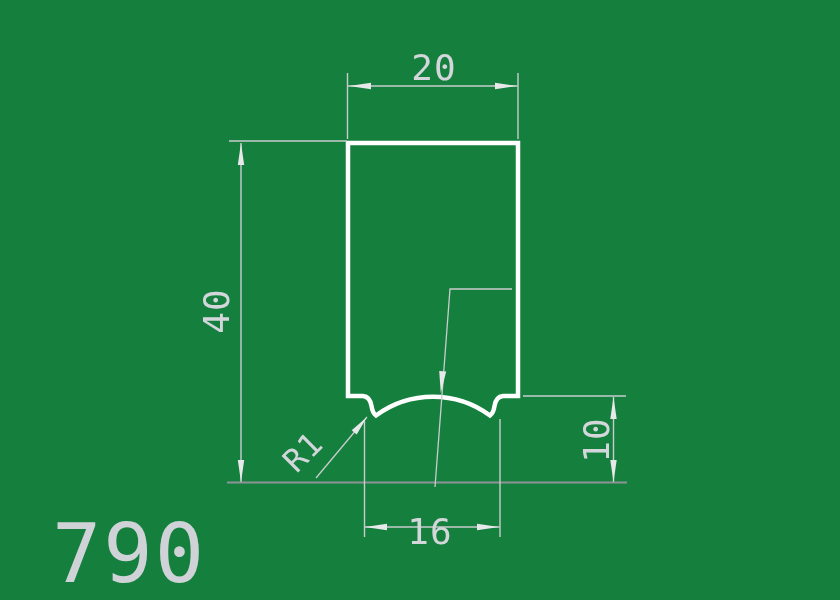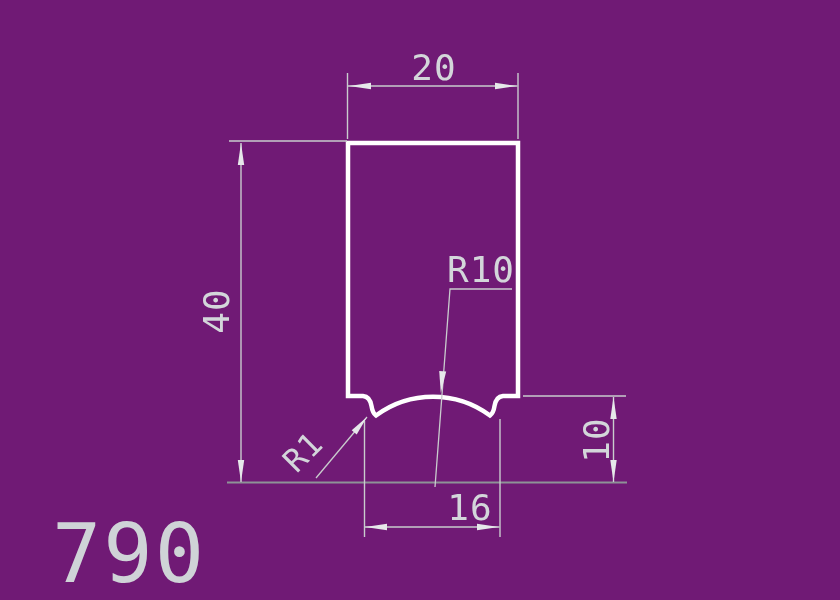--- a/index.html
+++ b/index.html
@@ -1,19 +1,19 @@
 <!DOCTYPE html>
 <html><head>
 <meta charset="utf-8">
 <style>
   html,body{margin:0;padding:0;}
   body{width:840px;height:600px;overflow:hidden;}
   .canvas{
     position:relative;width:840px;height:600px;
-    background:#701a75;
+    background:#15803d;
     font-family:"DejaVu Sans Mono", monospace;
   }
   svg{position:absolute;left:0;top:0;}
   .profile{stroke:#ffffff;stroke-width:4.5;fill:none;stroke-linejoin:miter;}
   .dim{stroke:#c9ccce;stroke-width:1.4;fill:none;}
   .leader{stroke:#c9ccce;stroke-width:1.3;fill:none;}
   .base{stroke:#8e9297;stroke-width:2;fill:none;}
   .arrow{fill:#e6e8ea;stroke:none;}
   .dim-text{
     position:absolute;
@@ -85,23 +85,22 @@
     <g>
       <line class="leader" x1="316" y1="478" x2="367" y2="417"></line>
       <polygon class="arrow" points="367,417 356.7,434.4 351.7,430.2"></polygon>
     </g>
   </svg>
 
   <div class="dim-text" style="left:434px;top:68px;">20</div>
 
   <div class="dim-text rot90" style="left:217px;top:311px;">40</div>
 
-  <div class="dim-text" style="left:481px;top:270px;">R10</div>
 
   <div class="dim-text rot45 r1size" style="left:303px;top:452px;">R1</div>
 
-  <div class="dim-text" style="left:430px;top:508px;margin-left:40px;">16</div>
+  <div class="dim-text" style="left:430px;top:532px;">16</div>
 
   <div class="dim-text rot90" style="left:597px;top:440px;">10</div>
 
   <div class="part-number" style="left:101px;top:554px;margin-left:28px;">790</div>
 
 </div>
 
 </body></html>

